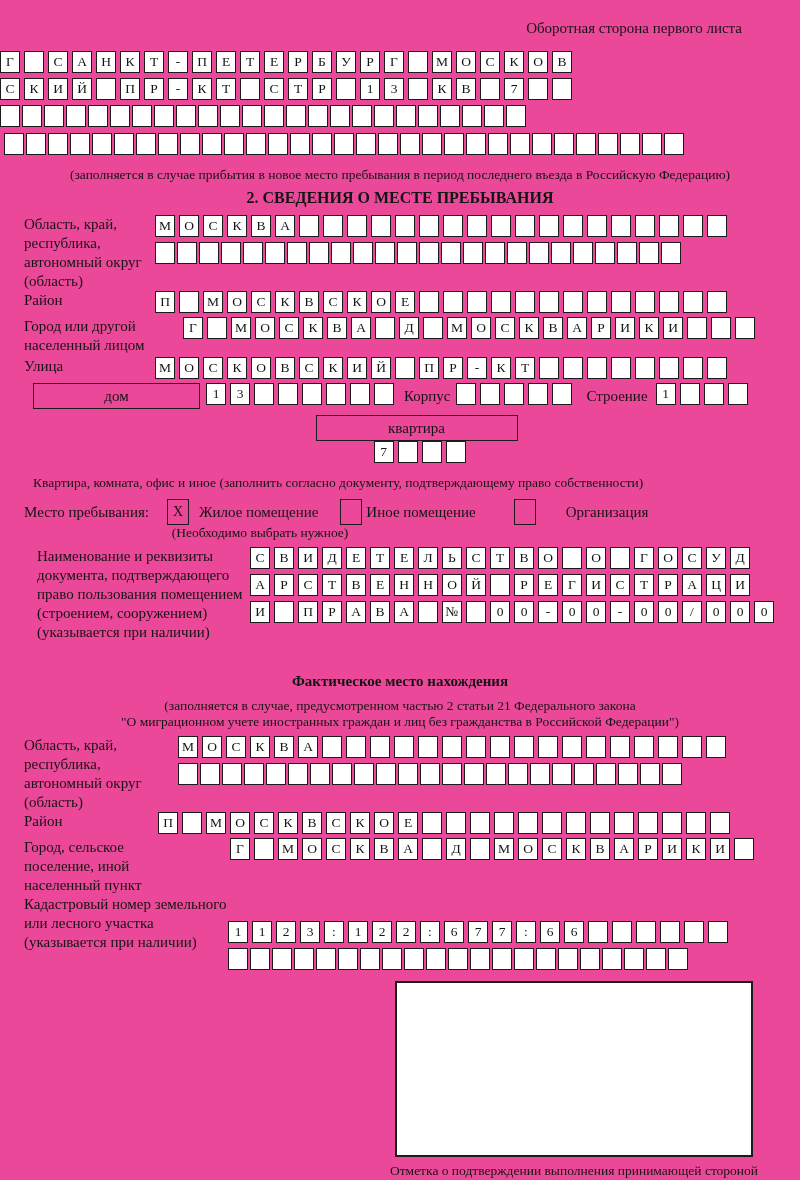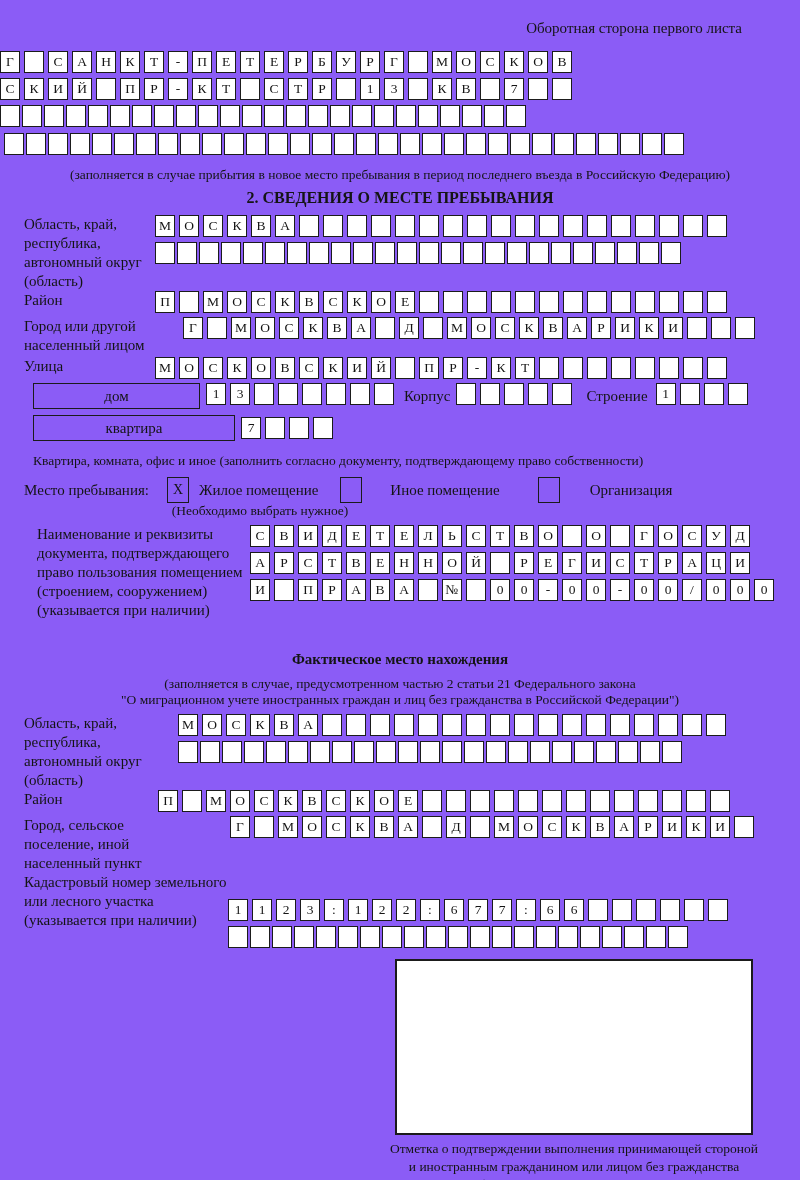--- a/index.html
+++ b/index.html
@@ -1,21 +1,21 @@
 <!DOCTYPE html>
 <html lang="ru"><head>
 <meta charset="utf-8">
 <style>
   * { margin:0; padding:0; box-sizing:border-box; }
   html,body { background:#fff; }
   .page {
     position:relative;
     width:800px; height:1180px;
     margin:0 auto;
-    background:#8b5cf6;
+    background:#ec4899;
     color:#141414;
     font-family:"Liberation Serif","DejaVu Serif",serif;
     font-size:15px;
     overflow:hidden;
     padding:20px 0 0 0;
   }
   .hdr-note { text-align:right; padding-right:58px; font-size:15px; margin-bottom:14px; }
 
   .frow { display:flex; align-items:flex-start; }
   .lbl { font-size:15px; line-height:18px; padding-left:24px; }
@@ -352,37 +352,37 @@
       </div>
     <div class="inline-lbl" style="margin-left:14px;">Строение</div>
     <div class="cells" style="margin-left:8px;">
         <span class="cell">1</span>
         <span class="cell"></span>
         <span class="cell"></span>
         <span class="cell"></span>
       </div>
   </div>
 
-  <div class="frow mt6" style="padding-left:33px; align-items:center;">
+  <div class="frow mt6" style="padding-left:33px; align-items:center;flex-direction:column;">
     <div class="widebox" style="width:202px;">квартира</div>
     <div class="cells" style="margin-left:6px;">
         <span class="cell">7</span>
         <span class="cell"></span>
         <span class="cell"></span>
         <span class="cell"></span>
       </div>
   </div>
   <div class="note mt4" style="padding-left:33px;">Квартира, комната, офис и иное (заполнить согласно документу, подтверждающему право собственности)</div>
 
   <div class="chkrow">
     <span class="inline-lbl">Место пребывания:</span>
     <span class="chk" style="margin-left:18px;">X</span>
     <span class="inline-lbl" style="margin-left:10px;">Жилое помещение</span>
     <span class="chk" style="margin-left:22px;"></span>
-    <span class="inline-lbl" style="margin-left:28px;">Иное помещение</span>
+    <span class="inline-lbl" style="margin-left:4px;">Иное помещение</span>
     <span class="chk" style="margin-left:38px;"></span>
     <span class="inline-lbl" style="margin-left:30px;">Организация</span>
   </div>
   <div class="note note-c" style="padding-right:280px;">(Необходимо выбрать нужное)</div>
 
   <div class="frow mt6" style="min-height:116px;">
     <div class="lbl lbl2" style="width:250px;padding-left:37px;">Наименование и реквизиты документа, подтверждающего право пользования помещением (строением, сооружением) (указывается при наличии)</div>
     <div class="cellcol">
       <div class="cells">
           <span class="cell">С</span>

